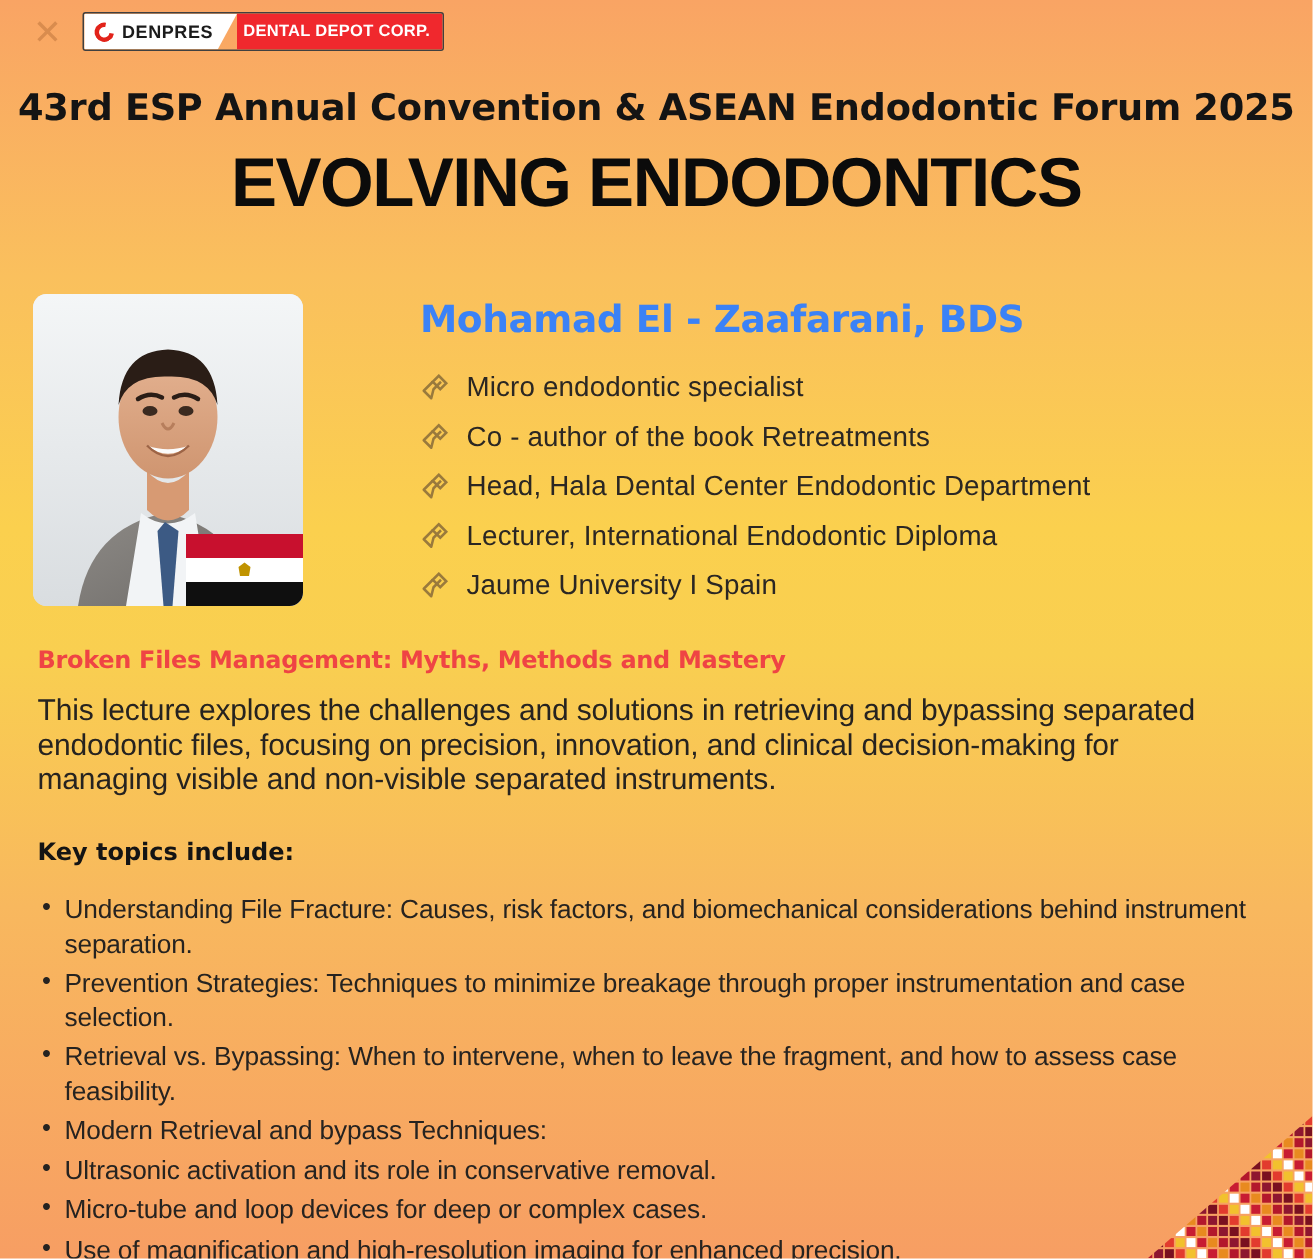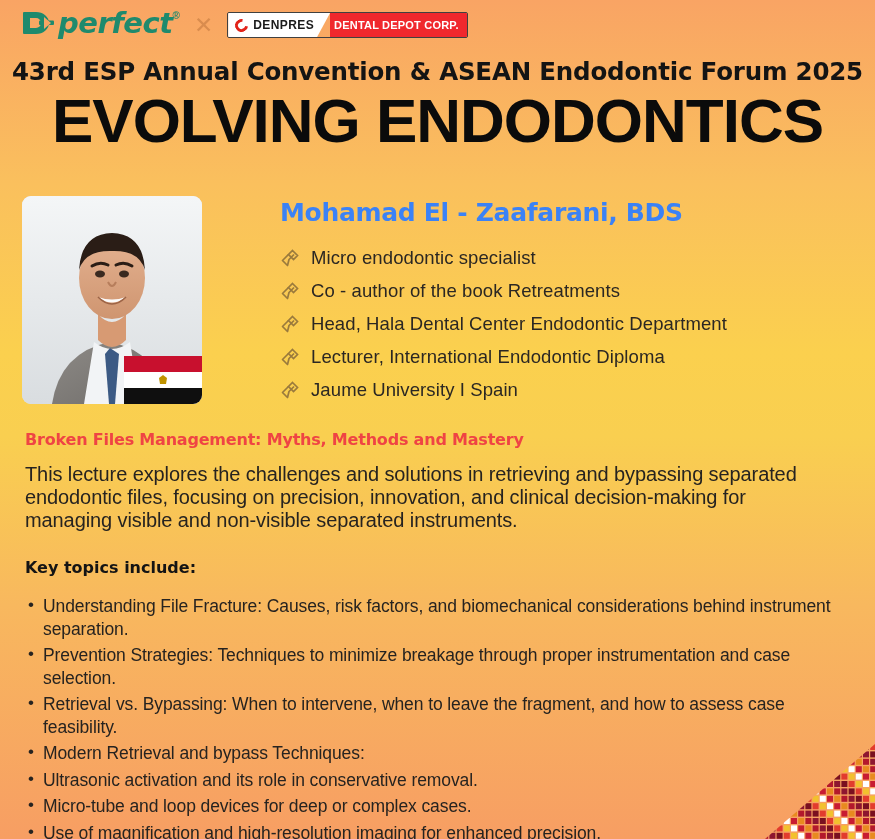--- a/index.html
+++ b/index.html
@@ -57,21 +57,21 @@
   }
 
   
   #headline { position:absolute; left:0; right:0; top:57px; text-align:center; }
   #kicker {
     font-family:"DejaVu Sans", sans-serif;
     font-size:24.5px; font-weight:bold; color:#141414; letter-spacing:-0.2px;
   }
   #maintitle {
     font-family:"Liberation Sans", sans-serif;
-    font-size:62px; font-weight:bold; color:#0b0b0b;
+    font-size:46px; font-weight:bold; color:#0b0b0b;
     letter-spacing:-1px; line-height:66px; margin-top:2px;
   }
   #subtitle-row { position:relative; margin-top:2px; height:34px; }
   #subtitle {
     font-size:25px; color:#262220; font-weight:400; letter-spacing:0.1px;
     line-height:34px;
   }
   .brk { position:absolute; width:28px; height:24px; top:3px; }
   .brk.l { left:24px; border-left:3px solid #2a2018; border-bottom:3px solid #2a2018; }
   .brk.r { right:48px; border-right:3px solid #2a2018; border-bottom:3px solid #2a2018; }
@@ -118,32 +118,20 @@
   }
   #topics li::before {
     content:"•"; position:absolute; left:3px; top:-1px; font-size:17px; color:#262320;
   }
 </style>
 </head>
 <body>
 
 <div id="logo-bar">
 
-  <div id="perfect-logo">
-    <span class="mark">
-      <svg width="34" height="30" viewBox="0 0 34 30">
-        <path d="M2 4 h12 a13 11 0 0 1 0 22 H2 a1 1 0 0 1 -1 -1 V5 a1 1 0 0 1 1 -1 z
-                 M8 10 v10 h6 a5 5 0 0 0 0 -10 z" fill="#1f8a6d"></path>
-        <rect x="17" y="12.5" width="15" height="4.5" rx="1" fill="#1f8a6d"></rect>
-        <path d="M22 9 l7 6 -7 6 z" fill="#f9a464"></path>
-      </svg>
-    </span>
-    <span class="word">perfect</span>
-    <span class="reg">®</span>
-  </div>
 
   <div id="x-sep">✕</div>
 
   <div id="denpres-logo">
     <div id="denpres-left">
       <span class="ring"></span>
       <span class="txt">DENPRES</span>
     </div>
     <div id="denpres-right">DENTAL DEPOT CORP.</div>
   </div>

